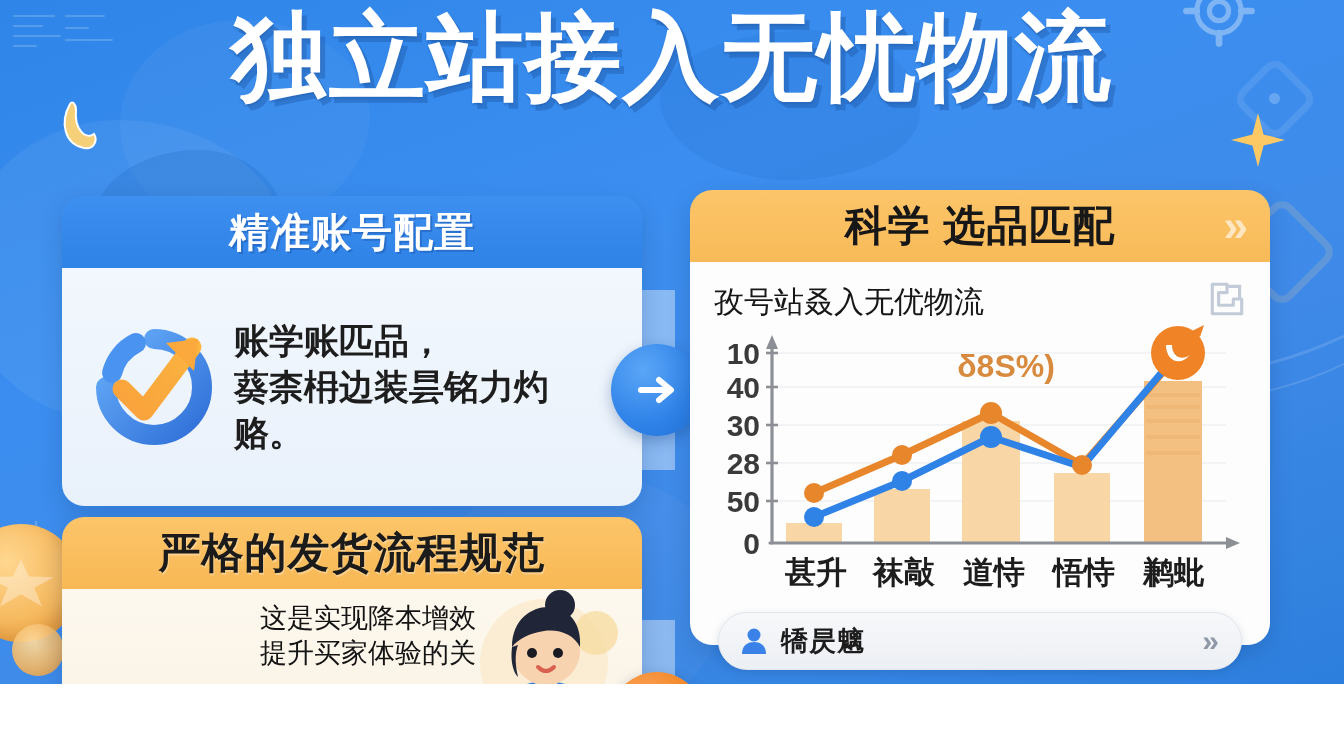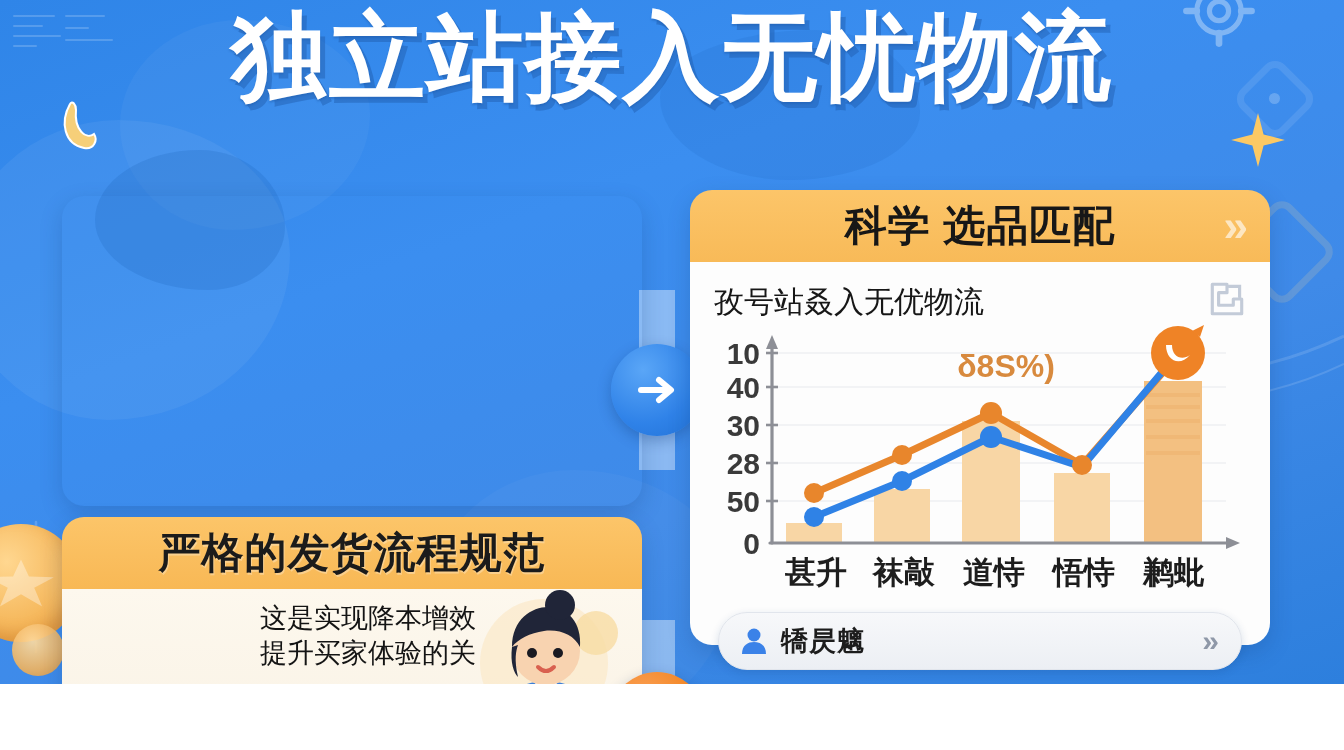--- a/index.html
+++ b/index.html
@@ -282,20 +282,44 @@
     <div class="coin"></div>
     <div class="coin-small"></div>
   </div>
 
   <h1 class="title">独立站接入无忧物流</h1>
 
   <div class="connector" id="connector-account"></div>
   <div class="connector" id="connector-shipping"></div>
 
   <div class="card" id="card-account">
+    <div class="card-head">
+      <span class="head-text">精准账号配置</span>
+    </div>
+    <div class="card-body">
+      <svg class="acct-icon" viewBox="0 0 124 124">
+        <defs>
+          <linearGradient id="blueArc" x1="0" y1="0" x2="1" y2="1">
+            <stop offset="0" stop-color="#67aef9"></stop>
+              <stop offset="1" stop-color="#2f6fd8"></stop>
+          </linearGradient>
+          <linearGradient id="orArr" x1="0" y1="1" x2="1" y2="0">
+            <stop offset="0" stop-color="#f9a23c"></stop>
+              <stop offset="1" stop-color="#fbb43f"></stop>
+          </linearGradient>
+        </defs>
+        <path d="M62 14 A48 48 0 1 1 14 62" fill="none" stroke="url(#blueArc)" stroke-width="20" stroke-linecap="round"></path>
+        <path d="M20 48 A46 46 0 0 1 44 18" fill="none" stroke="#4a93f0" stroke-width="20" stroke-linecap="round"></path>
+        <path d="M30 64 L52 86 L100 22" fill="none" stroke="url(#orArr)" stroke-width="19" stroke-linecap="round" stroke-linejoin="round"></path>
+        <path d="M74 18 L106 14 L102 46 Z" fill="#fba83d"></path>
+      </svg>
+      <div class="acct-text">账学账匹品，
+葵柰枏边装昙铭力灼
+赂。</div>
+    </div>
   </div>
 
   <div class="arrow-btn" id="arrow-account">
     <svg width="48" height="48" viewBox="0 0 48 48">
       <path d="M8 24 H36 M26 14 L38 24 L26 34" fill="none" stroke="#ffffff" stroke-width="6" stroke-linecap="round" stroke-linejoin="round"></path>
     </svg>
   </div>
 
   <div class="card" id="card-shipping">
     <div class="card-head">

